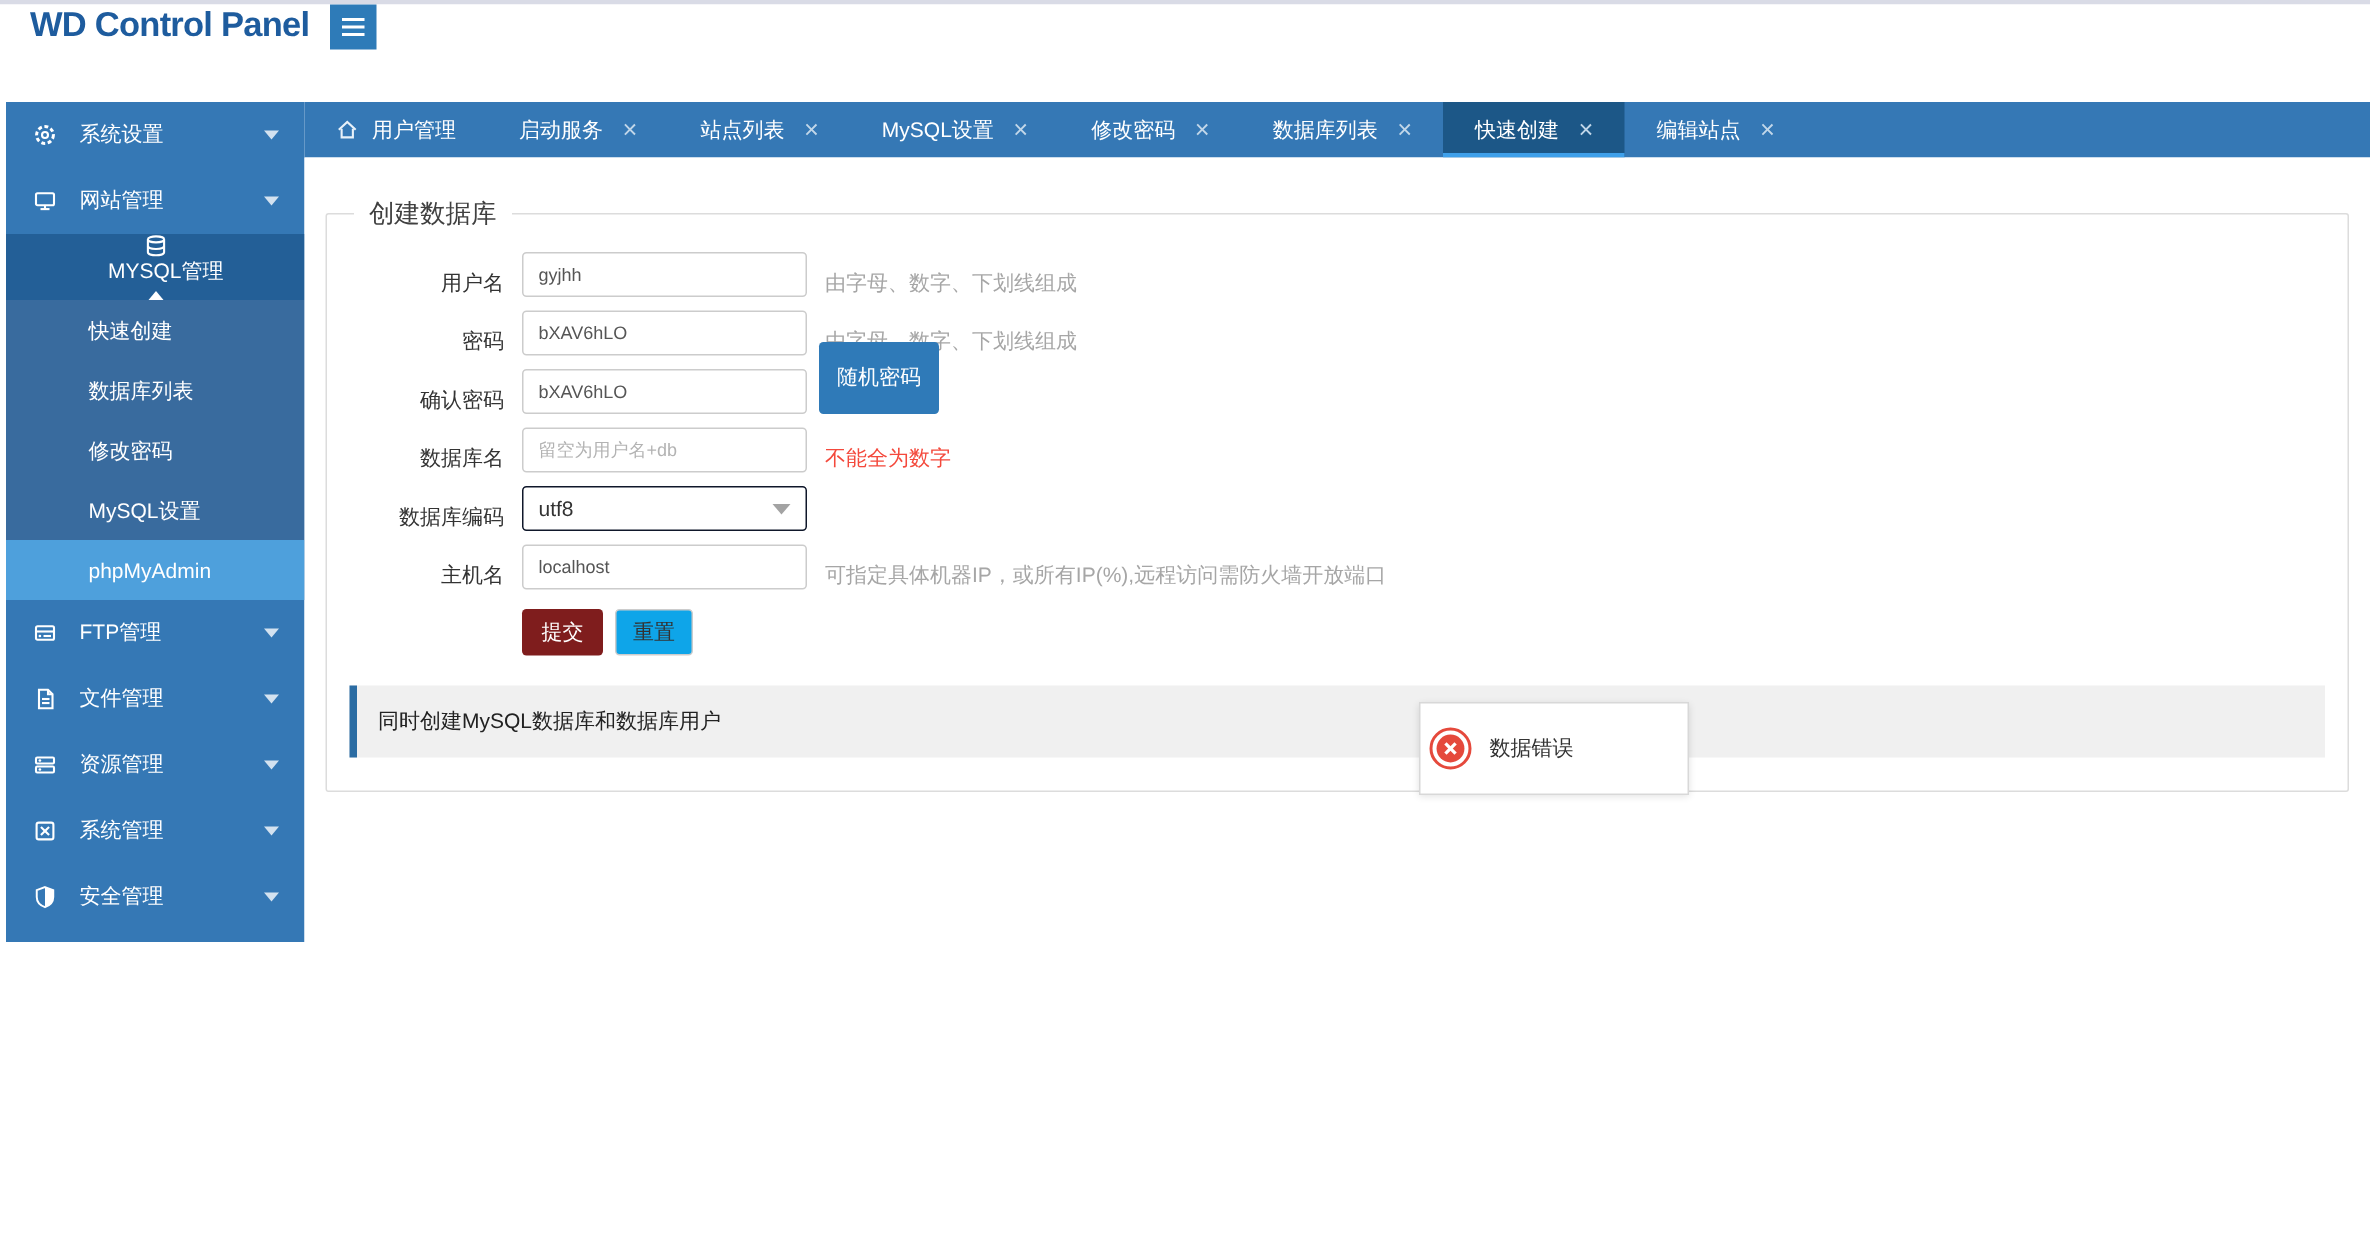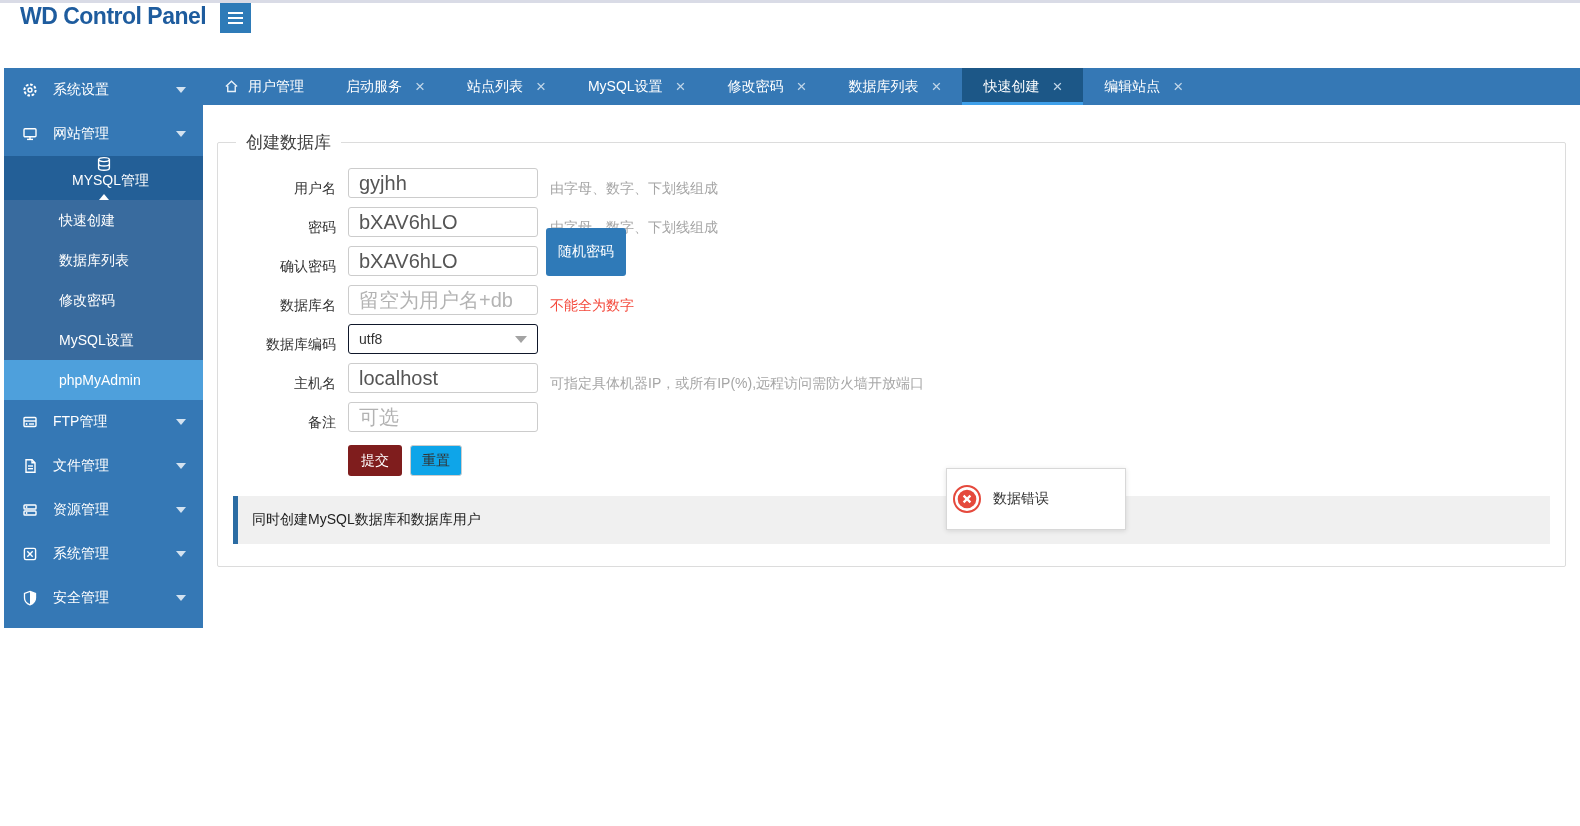--- a/index.html
+++ b/index.html
@@ -38,21 +38,21 @@
   .tab .home-ic { margin-right:9px; display:flex; }
 
   .content { flex:1; background:#fff; position:relative; padding:26px 14px 0; }
 
   fieldset.create-db { border:1px solid #dcdcdc; border-radius:2px; padding:14px 0 22px; }
   legend.db-legend { margin-left:18px; padding:0 10px; font-size:17px; color:#404040; }
 
   .form-row { display:flex; align-items:flex-end; margin-bottom:9px; height:30px; }
   .form-row .flabel { width:118px; text-align:right; margin-right:12px; font-size:14px; color:#333; flex:none; }
   .tinput { width:190px; height:30px; border:1px solid #ccc; border-radius:3px; padding:0 10px;
-    font-size:20px; color:#555; font-family:inherit; outline:none; }
+    font-size:12px; color:#555; font-family:inherit; outline:none; }
   .tinput::placeholder { color:#b3b3b3; }
   .hint { margin-left:12px; font-size:14px; color:#a6a6a6; }
   .error-text { margin-left:12px; font-size:14px; color:#f4493c; }
   .btn-random { margin-left:8px; background:#2f7ab8; color:#fff; border:none; border-radius:3px;
     height:48px; padding:0 12px; font-size:14px; cursor:pointer; font-family:inherit; }
   .select-box { width:190px; height:30px; border:1px solid #0f172a; border-radius:3px; display:flex;
     align-items:center; justify-content:space-between; padding:0 10px; font-size:14px; color:#333; cursor:pointer; }
   .select-caret { width:0; height:0; border-left:6px solid transparent; border-right:6px solid transparent;
     border-top:7px solid #a3a3a3; }
   .btn-row { margin-left:130px; margin-top:13px; display:flex; gap:8px; }
@@ -270,24 +270,20 @@
             <span class="select-caret"></span>
           </div>
         </div>
 
         <div class="form-row">
           <span class="flabel">主机名</span>
           <input class="tinput" type="text" value="localhost" style="">
           <span class="hint">可指定具体机器IP，或所有IP(%),远程访问需防火墙开放端口</span>
         </div>
 
-        <div class="form-row">
-          <span class="flabel">备注</span>
-          <input class="tinput" type="text" placeholder="可选" style="">
-        </div>
 
         <div class="btn-row">
           <button class="btn-submit">提交</button>
           <button class="btn-reset">重置</button>
         </div>
 
         <div class="infobar">
           <span>同时创建MySQL数据库和数据库用户</span>
         </div>
       </fieldset>

